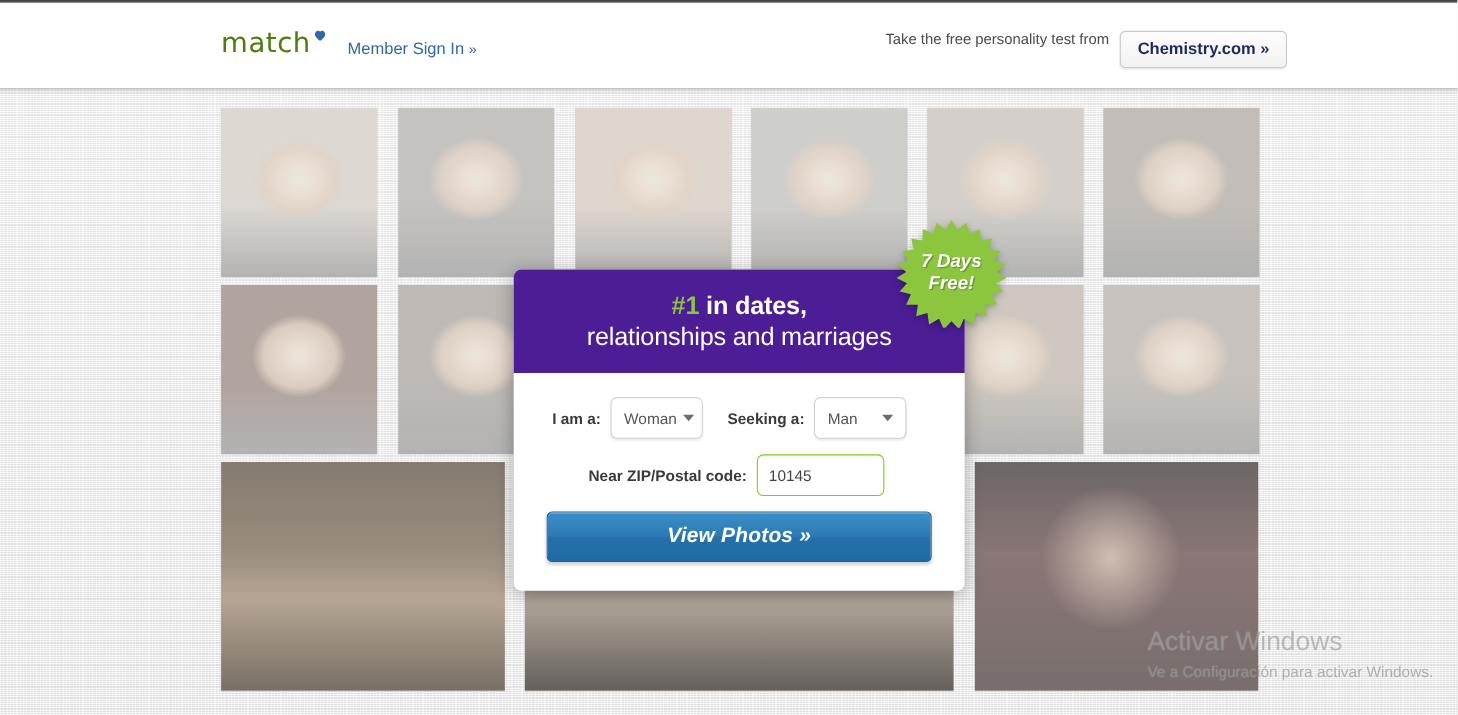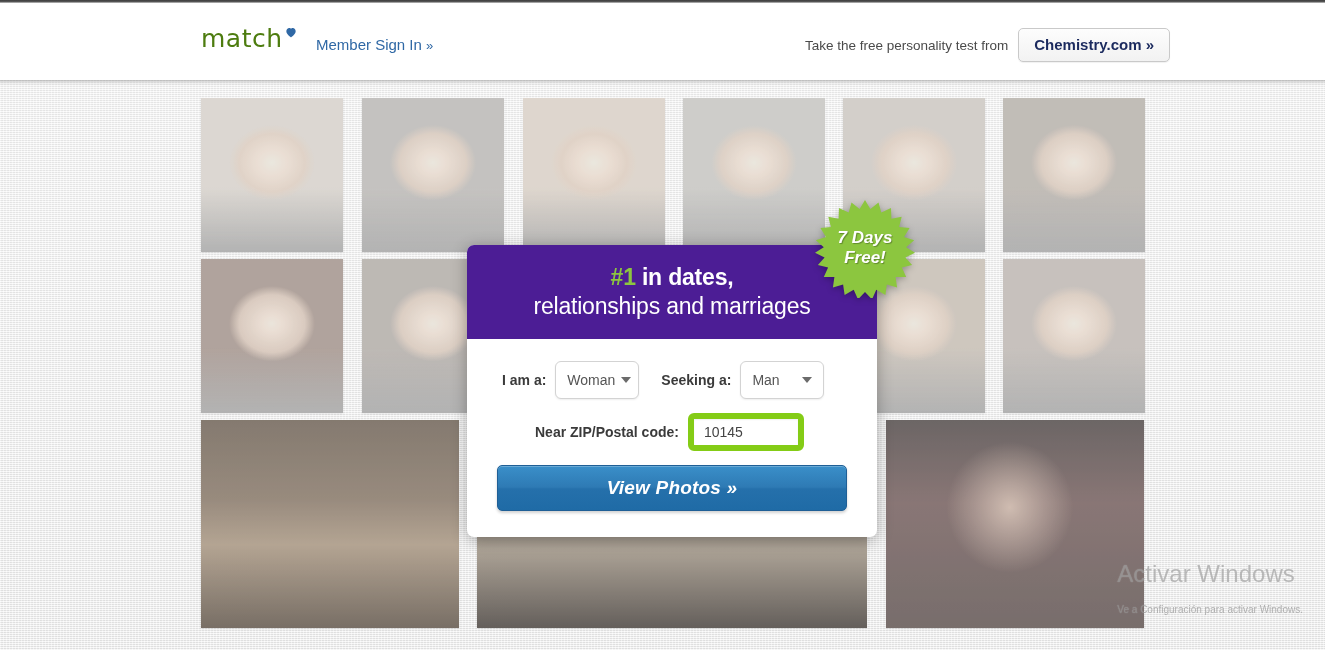--- a/index.html
+++ b/index.html
@@ -85,21 +85,20 @@
     font-family: "Liberation Sans", sans-serif;
     white-space: nowrap;
   }
   .member-signin .chev { font-size: 13px; }
 
   .promo-wrap {
     position: absolute;
     right: 155px;
     top: 25px;
     display: flex;
-    align-items: center;
     gap: 10px;
   }
   .promo-text {
     font-size: 13.5px;
     color: #4a4a4a;
     white-space: nowrap;
     font-family: "Liberation Sans", sans-serif;
   }
   .chemistry-btn {
     display: inline-block;
@@ -268,21 +267,21 @@
     border-right: 5px solid transparent;
     border-top: 6px solid #6b6b6b;
     margin-left: 6px;
   }
 
   .zip-input {
     margin-left: 9px;
     width: 116px;
     height: 38px;
     box-sizing: border-box;
-    border: 6px solid #84cc16;
+    border: 1px solid #84cc16;
     border-radius: 6px;
     background: #ffffff;
     box-shadow: inset 0 1px 2px rgba(0,0,0,0.06);
     padding: 0 10px;
     font-size: 14px;
     color: #444444;
     font-family: "Liberation Sans", sans-serif;
     outline: none;
   }
 
@@ -316,23 +315,23 @@
     font-family: "Liberation Sans", sans-serif;
     text-shadow: 0 0 1px rgba(255,255,255,0.4);
   }
   .win-title {
     font-size: 24px;
     font-weight: normal;
     line-height: 28px;
     color: rgba(128,128,128,0.52);
   }
   .win-sub {
-    font-size: 10px;
+    font-size: 14px;
     line-height: 20px;
-    margin-top: 12px;
+    margin-top: 2px;
     color: rgba(128,128,128,0.60);
   }
 </style>
 </head>
 <body>
 
 <div id="root">
 
   <div class="chrome-edge"></div>
 

